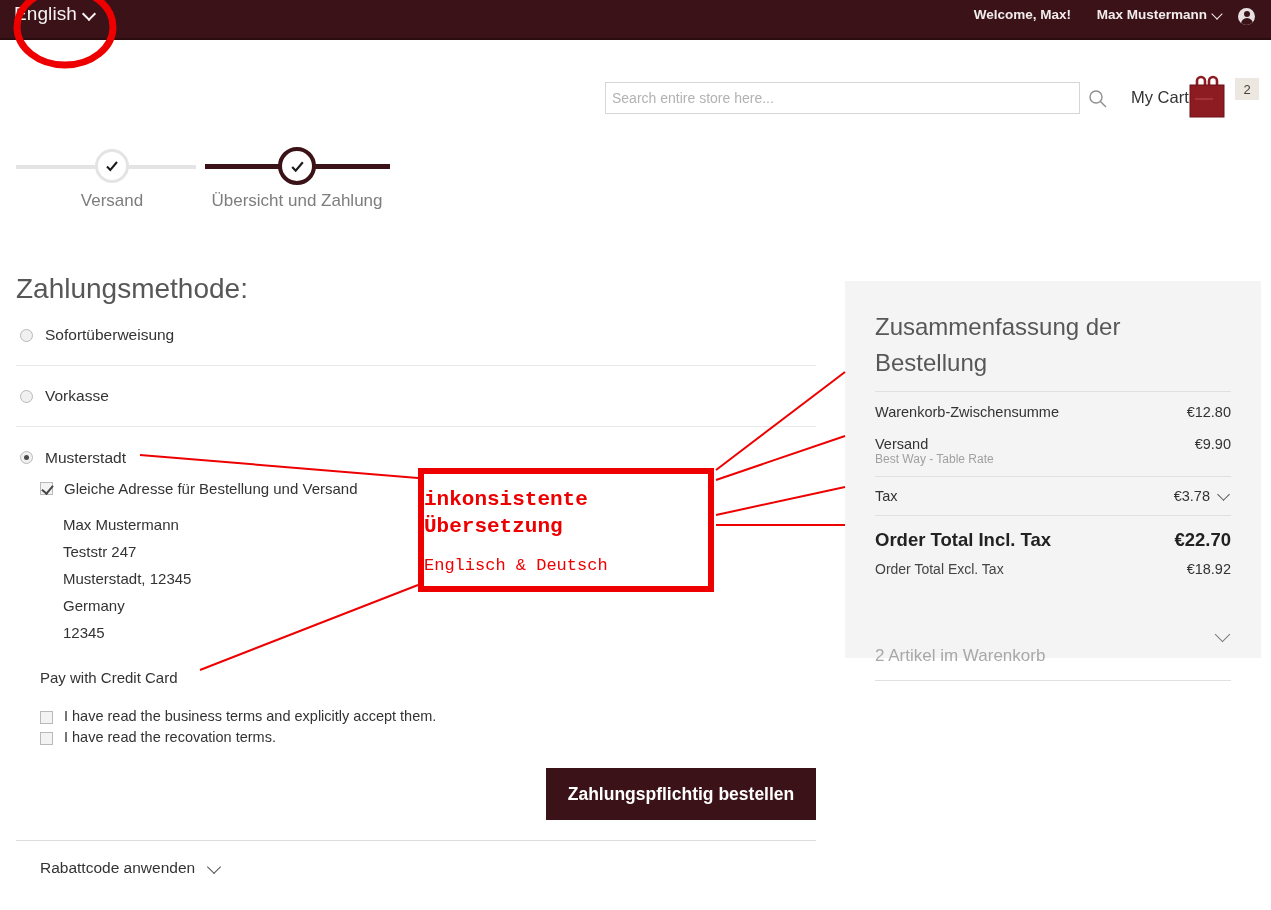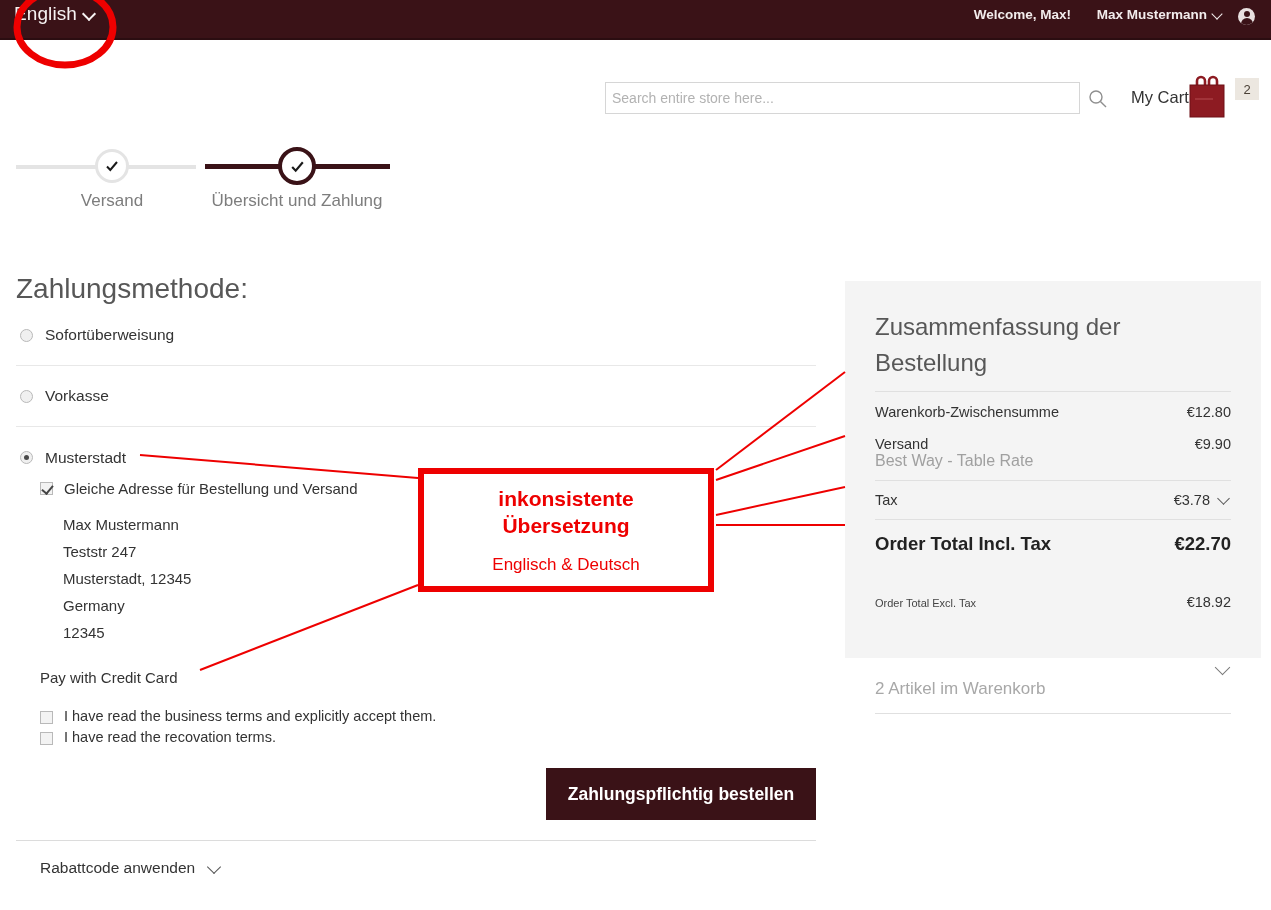--- a/index.html
+++ b/index.html
@@ -191,50 +191,51 @@
     font-size: 24px; color: #575757; font-weight: normal;
     line-height: 36px; margin: 0 0 10px 0;
   }
   .sum-hr { height: 1px; background: #e0e0e0; }
   .sum-row {
     display: flex; justify-content: space-between; align-items: baseline;
     padding: 12px 0 4px 0;
   }
   .sum-label { font-size: 14.5px; color: #333; }
   .sum-val { font-size: 14.5px; color: #333; }
-  .sum-sub { font-size: 16px; color: #a0a0a0; padding-bottom: 10px; }
+  .sum-sub { font-size: 12px; color: #a0a0a0; padding-bottom: 10px; }
   .sum-row.ship { padding-bottom: 0; }
   .sum-row.tax { padding: 11px 0 11px 0; }
   .tax-val { display: flex; align-items: center; gap: 9px; cursor: pointer; }
   .tax-val .chev { width: 12px; height: 12px; color: #555; }
   .tax-val .chev::before { width: 8px; height: 8px; border-width: 1.6px; }
   .sum-row.total { padding: 13px 0 4px 0; }
   .sum-row.total .sum-label { font-size: 18.5px; font-weight: bold; color: #222; }
   .sum-row.total .sum-val { font-size: 18.5px; font-weight: bold; color: #222; }
   .sum-row.excl { padding: 6px 0 14px 0; }
-  .sum-row.excl .sum-label { font-size: 11px; color: #444; margin-top: 32px; }
+  .sum-row.excl .sum-label { font-size: 14px; color: #444; }
   .items-row {
     display: flex; justify-content: space-between; align-items: center;
     padding: 14px 0 14px 0; cursor: pointer;
   }
   .items-label { font-size: 17px; color: #a8a8a8; margin-top: 41px; }
   .items-row .chev { width: 14px; height: 14px; color: #7a7a7a; }
   .items-row .chev::before { width: 10px; height: 10px; border-width: 1.6px; }
 
   
   .anno-svg {
     position: absolute; left: 0; top: 0; width: 1271px; height: 910px;
     pointer-events: none;
   }
   .anno-box {
     position: absolute; left: 418px; top: 468px;
     width: 296px; height: 124px;
     background: #fff; border: 6px solid #ee0000;
-    display: flex; flex-direction: column; align-items: center;
+    display: flex; flex-direction: column; 
     justify-content: center;
+    font-family: Liberation Mono, monospace;
   }
   .anno-l1 { font-size: 21px; font-weight: bold; color: #ee0000; line-height: 27px; }
   .anno-l2 { font-size: 21px; font-weight: bold; color: #ee0000; line-height: 27px; }
   .anno-l3 { font-size: 17px; color: #ee0000; margin-top: 16px; }
 </style>
 </head>
 <body>
 
 <div id="page">
 

